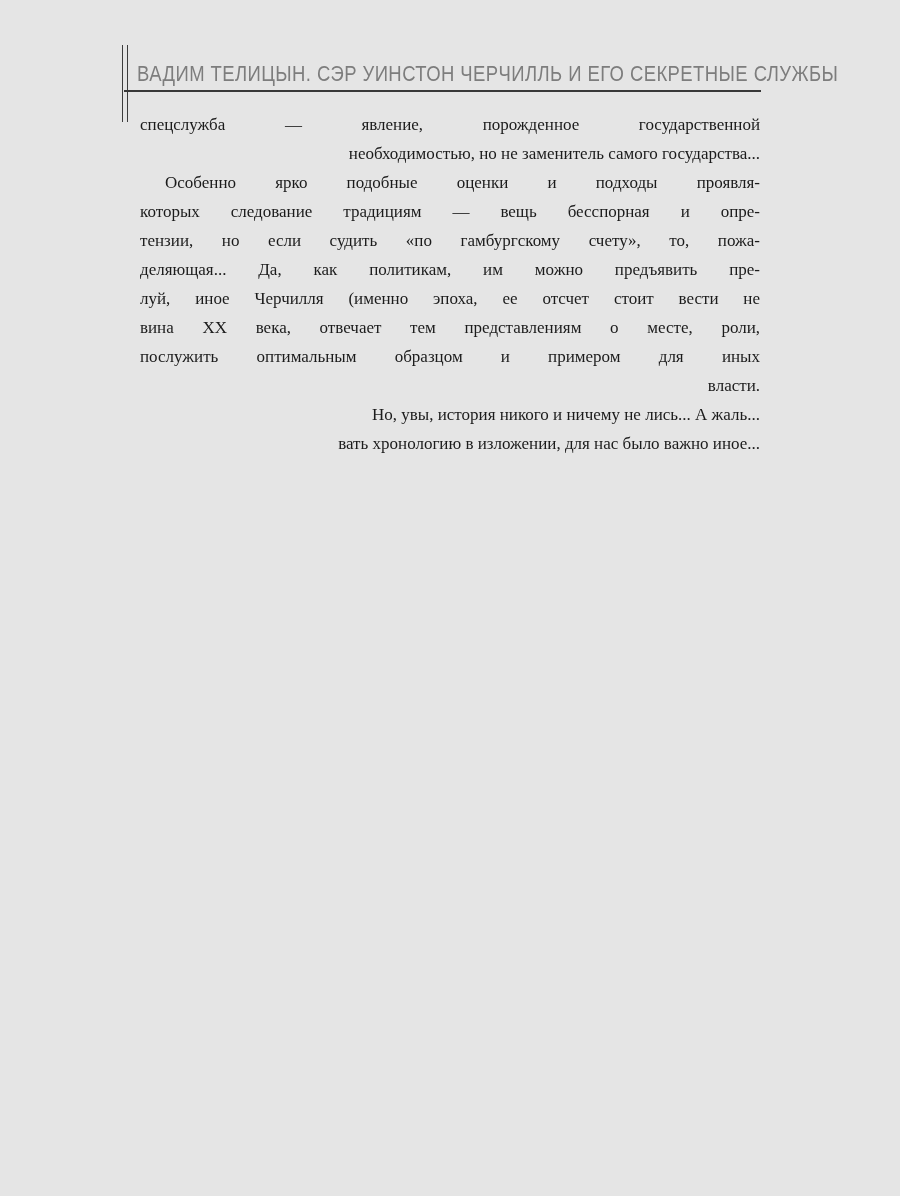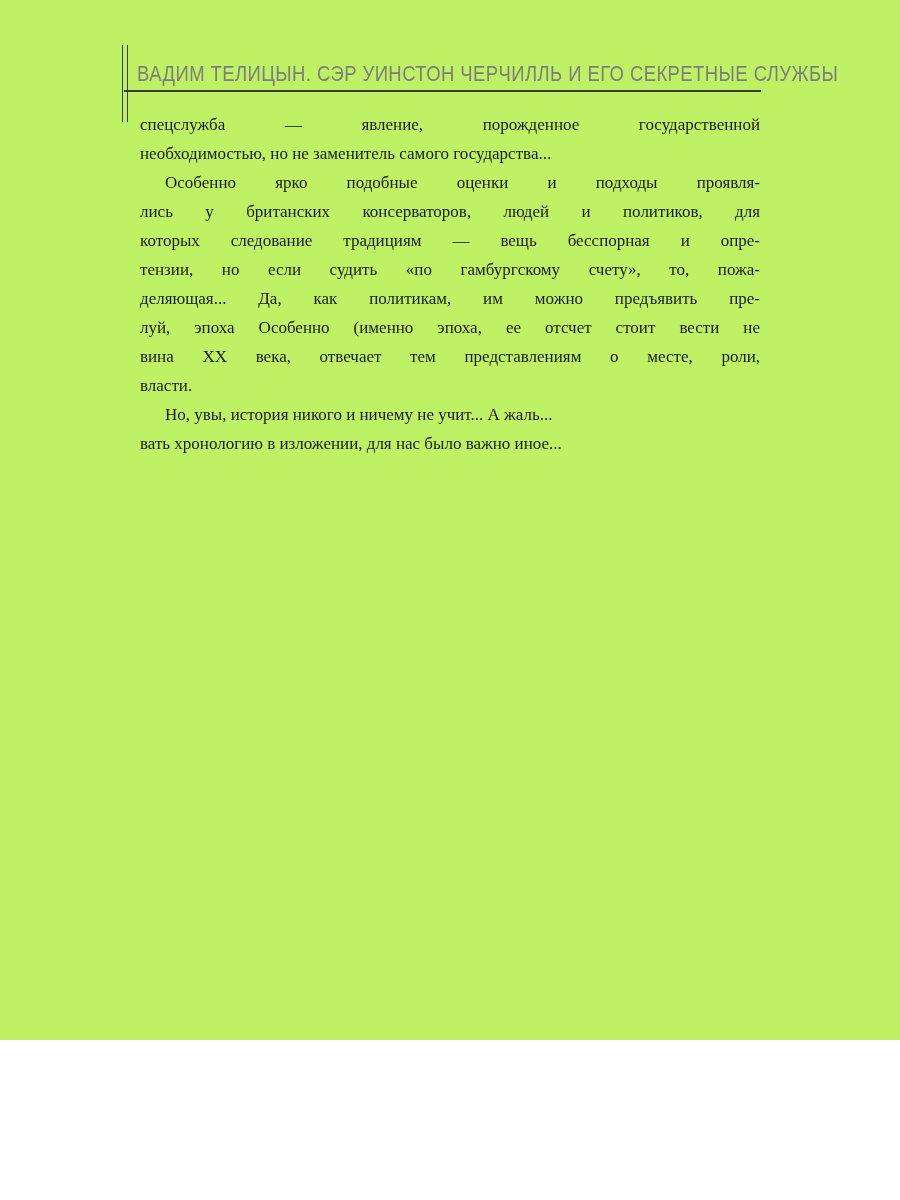--- a/index.html
+++ b/index.html
@@ -3,22 +3,22 @@
 <meta charset="utf-8">
 <style>
   html, body {
     margin: 0;
     padding: 0;
     background: #ffffff;
   }
   .page {
     position: relative;
     width: 900px;
-    height: 1040px;
-    background: #bef264;
+    height: 1196px;
+    background: #e5e5e5;
     overflow: hidden;
   }
   
   .vrule {
     position: absolute;
     left: 122px;
     top: 45px;
     width: 4px;
     height: 77px;
     border-left: 1px solid #3d3d3d;
@@ -57,21 +57,21 @@
     top: 110px;
     width: 620px;
     font-family: Liberation Serif, serif;
     font-size: 17px;
     line-height: 29px;
     color: #1b1b1b;
   }
   .line {
     height: 29px;
     white-space: nowrap;
-    text-align: left;
+    text-align: right;
   }
   .line.j {
     white-space: normal;
     text-align: justify;
     text-align-last: justify;
   }
   .line.in {
     text-indent: 25px;
   }
 </style>
@@ -85,24 +85,24 @@
   <div class="running-header">
     <span class="hdr-text">ВАДИМ ТЕЛИЦЫН. СЭР УИНСТОН ЧЕРЧИЛЛЬ И ЕГО СЕКРЕТНЫЕ СЛУЖБЫ</span>
   </div>
 
   <div class="hrule"></div>
 
   <div class="body-text">
     <div class="line j">спецслужба — явление, порожденное государственной</div>
     <div class="line">необходимостью, но не заменитель самого государства...</div>
     <div class="line j in">Особенно ярко подобные оценки и подходы проявля-</div>
-    <div class="line j">лись у британских консерваторов, людей и политиков, для</div>
     <div class="line j">которых следование традициям — вещь бесспорная и опре-</div>
     <div class="line j">тензии, но если судить «по гамбургскому счету», то, пожа-</div>
     <div class="line j">деляющая... Да, как политикам, им можно предъявить пре-</div>
-    <div class="line j">луй, эпоха Особенно (именно эпоха, ее отсчет стоит вести не</div>
+    <div class="line j">луй, иное Черчилля (именно эпоха, ее отсчет стоит вести не</div>
     <div class="line j">вина XX века, отвечает тем представлениям о месте, роли,</div>
+    <div class="line j">послужить оптимальным образцом и примером для иных</div>
     <div class="line">власти.</div>
-    <div class="line in">Но, увы, история никого и ничему не учит... А жаль...</div>
+    <div class="line in">Но, увы, история никого и ничему не лись... А жаль...</div>
     <div class="line">вать хронологию в изложении, для нас было важно иное...</div>
   </div>
 
 </div>
 
 </body></html>

